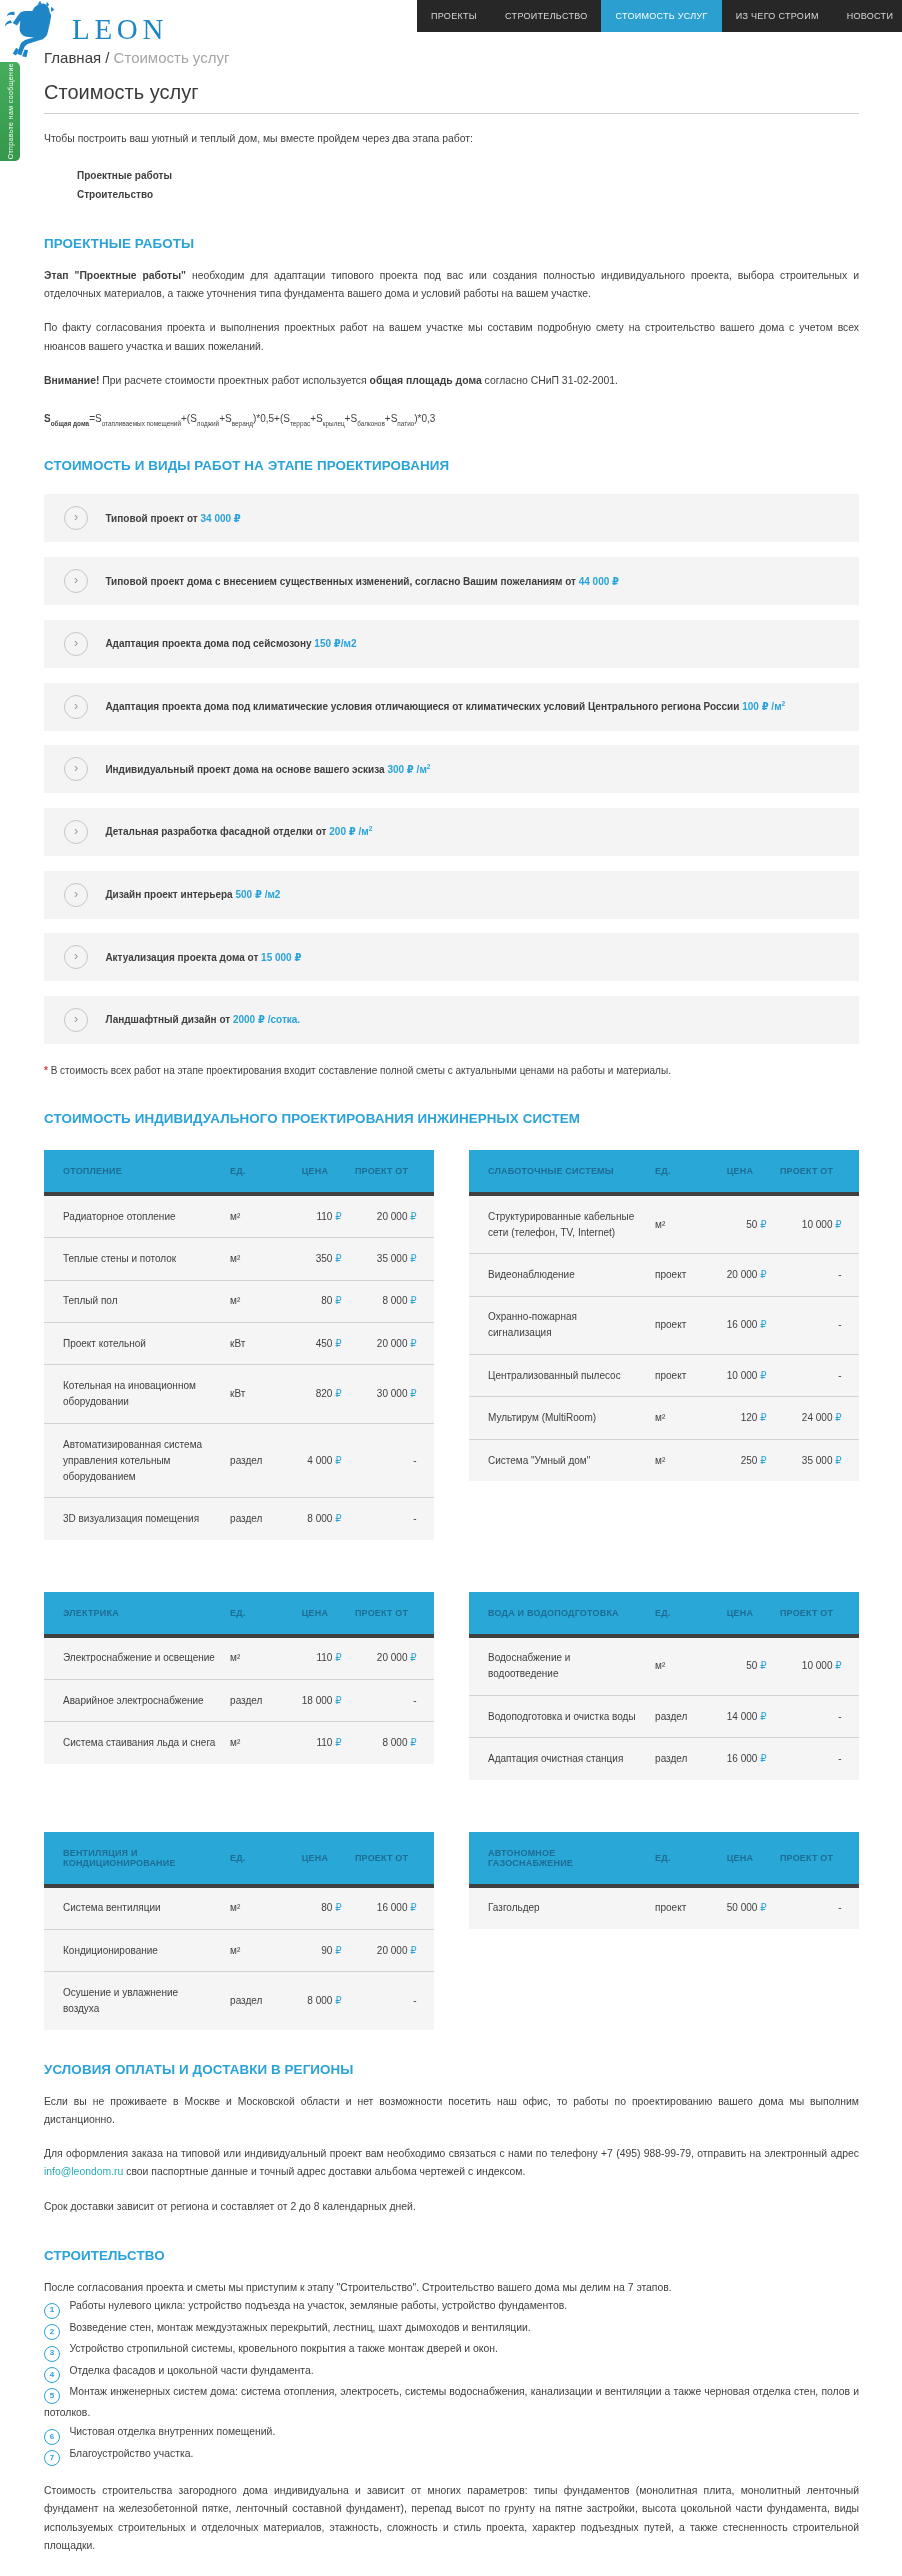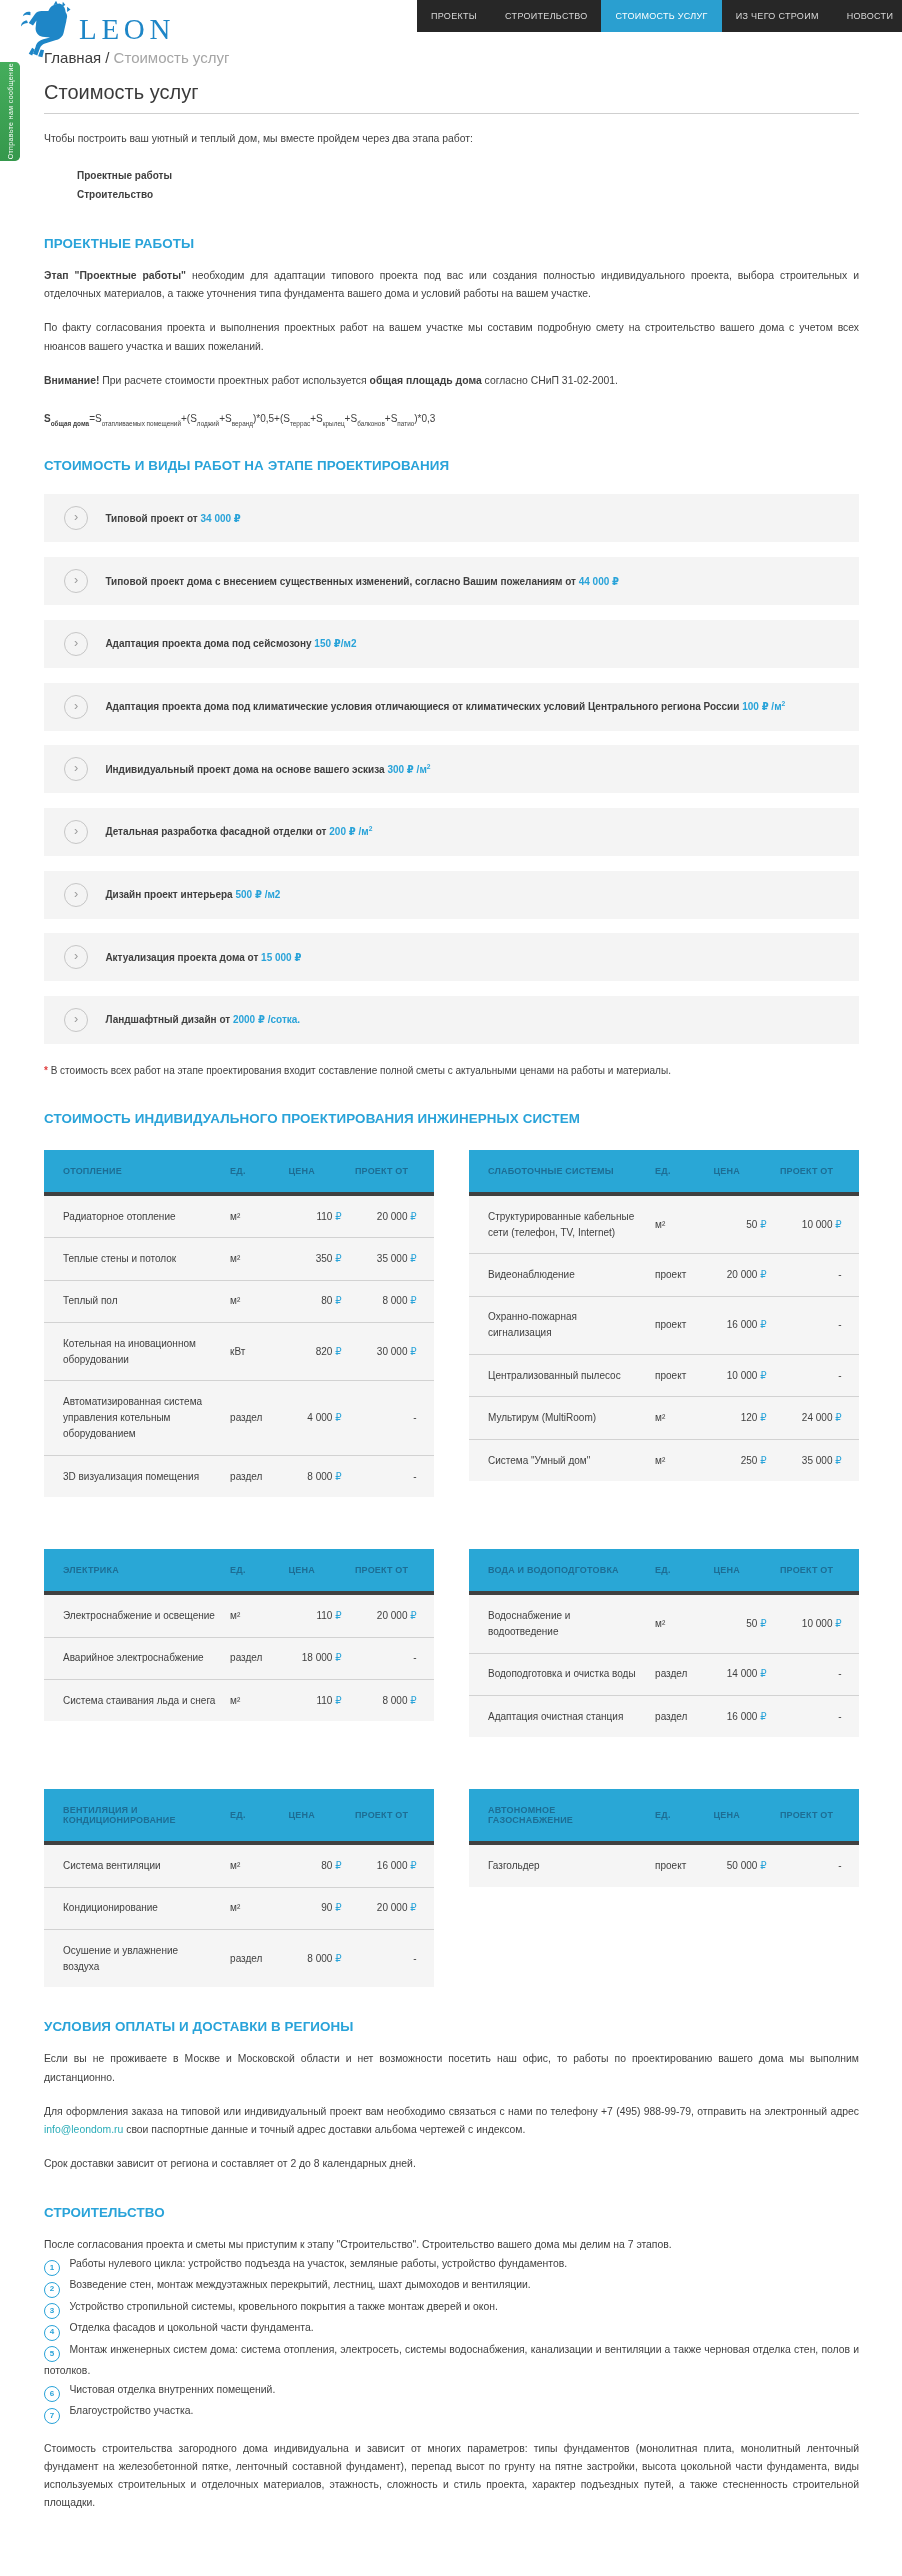--- a/index.html
+++ b/index.html
@@ -5,21 +5,21 @@
 <style>
   * { box-sizing: border-box; margin: 0; padding: 0; }
   body {
     width: 903px; margin: 0 auto; background: #fff;
     font-family: "Liberation Sans", "DejaVu Sans", sans-serif;
     color: #3f3f3f; position: relative;
   }
   
   .site-header { height: 32px; display: flex; position: relative; }
   .logo-wrap { width: 417px; flex: none; position: relative; }
-  .logo { position: absolute; top: 0; left: 20px; display: flex; align-items: flex-start; gap: 4px; }
+  .logo { position: absolute; top: 0; left: 4px; display: flex; align-items: flex-start; gap: 13px; }
   .logo svg { width: 55px; height: 58px; }
   .logo-text {
     font-family: "Liberation Serif", "DejaVu Serif", serif;
     font-size: 29px; color: #1e86c7; letter-spacing: 4.7px; line-height: 1;
     margin-top: 14.7px; font-weight: 400;
   }
   .main-nav { display: flex; background: #272727; flex: none; align-items: stretch; }
   .nav-item {
     padding: 0 14px; display: flex; align-items: center; color: #d9d9d9;
     font-size: 9px; letter-spacing: 0.3px; cursor: pointer; white-space: nowrap;
@@ -74,21 +74,21 @@
     margin-top: 24px; align-items: start;
   }
   table.price-table { width: 100%; border-collapse: collapse; }
   .price-table thead th {
     background: #29a7d6; color: #1d6d94; font-size: 9px; font-weight: 700;
     text-align: left; padding: 16px 6.7px; letter-spacing: 0.2px; border-bottom: 4px solid #404040;
     vertical-align: middle;
   }
   .price-table thead th:first-child { padding-left: 19px; width: 46%; }
   .price-table thead th.col-unit { width: 15%; }
-  .price-table thead th.col-price { width: 17%; }
+  .price-table thead th.col-price { width: 17%; text-align: center; }
   .price-table thead th.col-project { width: 22%; padding-right: 17.4px; }
   .price-table tbody { background: #f5f5f5; }
   .price-table tbody td { padding: 12.7px 6.7px; font-size: 10px; vertical-align: middle; line-height: 1.6; }
   .price-table tbody tr + tr td { border-top: 0.7px solid #d2d2d2; }
   .price-table tbody td:first-child { padding-left: 19px; margin-top: 30px; }
   .price-table tbody td.c-price, .price-table tbody td.c-project { text-align: right; white-space: nowrap; }
   .price-table tbody td.c-project { padding-right: 17.4px; }
   .rub { color: #29a3d9; }
   
   .step { font-size: 10.4px; line-height: 1.8; text-align: justify; }
@@ -214,20 +214,26 @@
             <td class="c-price">350 <span class="rub">₽</span></td>
             <td class="c-project">35 000 <span class="rub">₽</span></td>
           </tr>
           <tr>
             <td class="c-name">Теплый пол</td>
             <td class="c-unit">м²</td>
             <td class="c-price">80 <span class="rub">₽</span></td>
             <td class="c-project">8 000 <span class="rub">₽</span></td>
           </tr>
           <tr>
+            <td class="c-name">Проект котельной</td>
+            <td class="c-unit">кВт</td>
+            <td class="c-price">450 <span class="rub">₽</span></td>
+            <td class="c-project">20 000 <span class="rub">₽</span></td>
+          </tr>
+          <tr>
             <td class="c-name">Котельная на иновационном оборудовании</td>
             <td class="c-unit">кВт</td>
             <td class="c-price">820 <span class="rub">₽</span></td>
             <td class="c-project">30 000 <span class="rub">₽</span></td>
           </tr>
           <tr>
             <td class="c-name">Автоматизированная система управления котельным оборудованием</td>
             <td class="c-unit">раздел</td>
             <td class="c-price">4 000 <span class="rub">₽</span></td>
             <td class="c-project">-</td>

